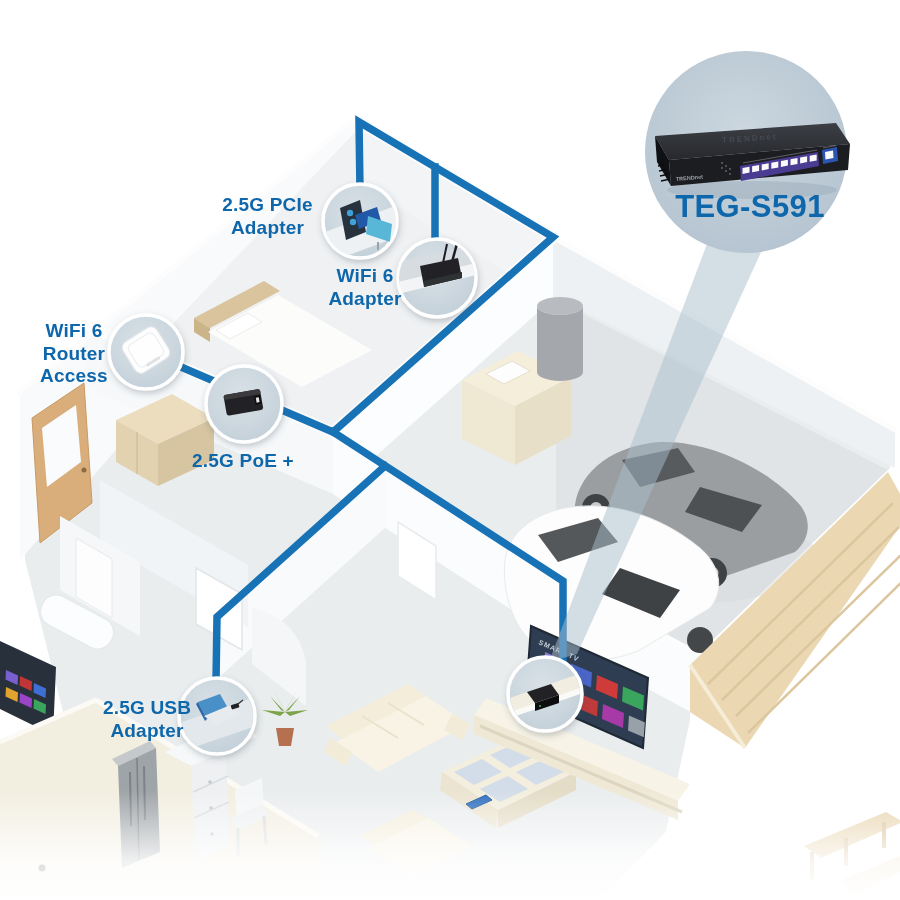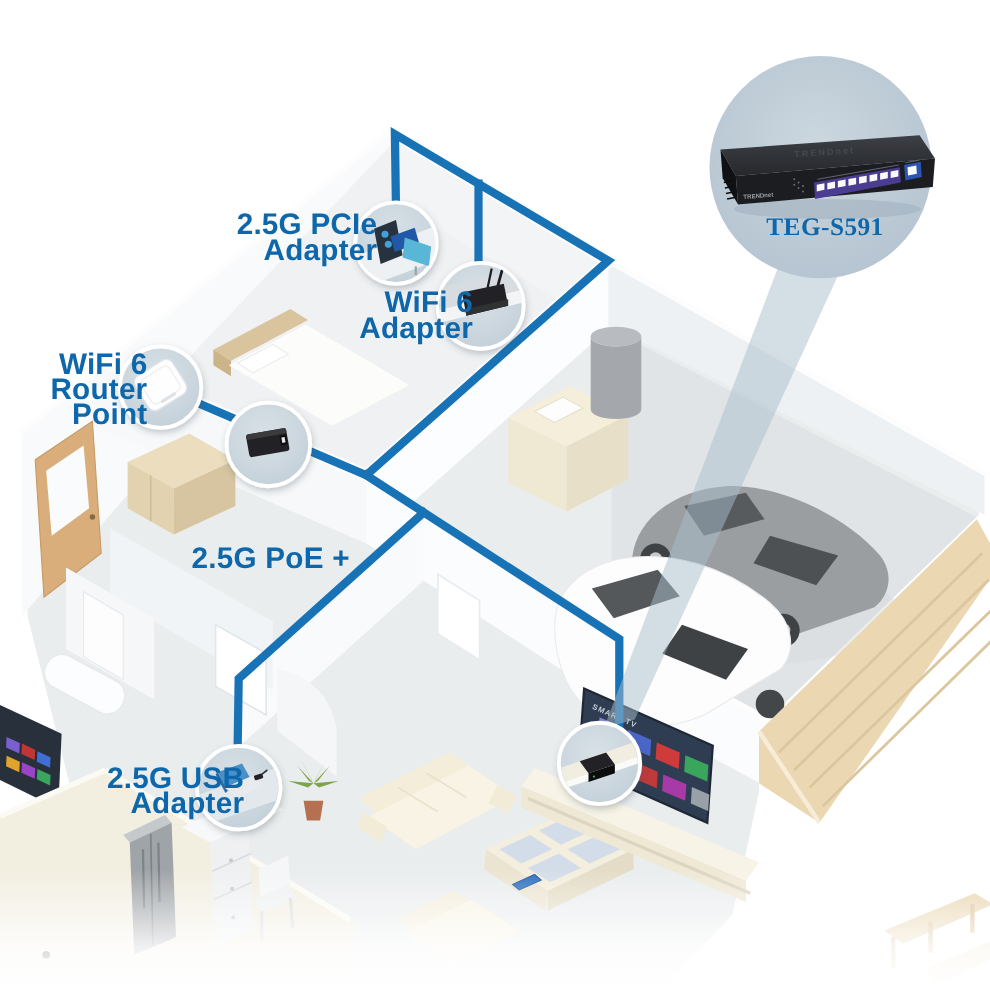--- a/index.html
+++ b/index.html
@@ -6,24 +6,24 @@
     --label-blue:#0e67ab;
     --cable-blue:#1873b6;
     --callout-circle-bg:#c9d4dd;
     --beam:#a7bdcc;
   }
   html,body{margin:0;padding:0;background:#ffffff;}
   .canvas{position:relative;width:900px;height:900px;background:#ffffff;overflow:hidden;
           font-family:"Liberation Sans",sans-serif;}
   .canvas svg{position:absolute;left:0;top:0;}
   .device-label{position:absolute;color:var(--label-blue);font-weight:bold;
-                font-size:27px;line-height:23px;text-align:right;letter-spacing:0.2px;}
+                font-size:19px;line-height:23px;text-align:center;letter-spacing:0.2px;}
   .device-label span{display:block;}
   .model-label{position:absolute;color:var(--label-blue);font-weight:bold;
-               font-size:23px;line-height:25px;text-align:center;letter-spacing:0.4px;font-family:Liberation Serif, serif;}
+               font-size:31px;line-height:25px;text-align:center;letter-spacing:0.4px;}
   .cable{stroke:var(--cable-blue);stroke-width:7.5;fill:none;stroke-linecap:square;stroke-linejoin:miter;}
   .walltop{stroke:#fdfdfd;stroke-width:11;fill:none;stroke-linecap:square;}
   .walltop-thin{stroke:#fdfdfd;stroke-width:5;fill:none;stroke-linecap:square;}
   .callout{fill:url(#circGrad);stroke:#ffffff;stroke-width:3.5;}
   .beam{fill:var(--beam);opacity:0.5;}
 </style>
 </head>
 <body>
 
 <div class="canvas">
@@ -422,24 +422,24 @@
 </div>
 
 <div class="device-label" style="left:300px;top:264px;width:130px;">
   <span>WiFi 6</span>
   <span>Adapter</span>
 </div>
 
 <div class="device-label" style="left:14px;top:320px;width:120px;line-height:22.5px;">
   <span>WiFi 6</span>
   <span>Router</span>
-  <span>Point</span>
-</div>
-
-<div class="device-label" style="left:168px;top:449px;width:150px;margin-top:47px;">
+  <span>Access</span>
+</div>
+
+<div class="device-label" style="left:168px;top:449px;width:150px;">
   <span>2.5G PoE +</span>
 </div>
 
 <div class="device-label" style="left:72px;top:696px;width:150px;">
   <span>2.5G USB</span>
   <span>Adapter</span>
 </div>
 
 <div class="model-label" style="left:675px;top:194px;width:150px;">TEG-S591</div>
 

